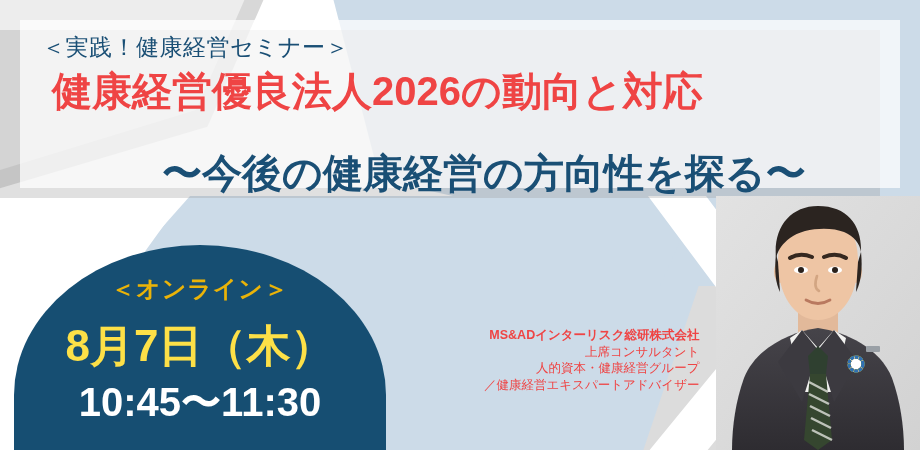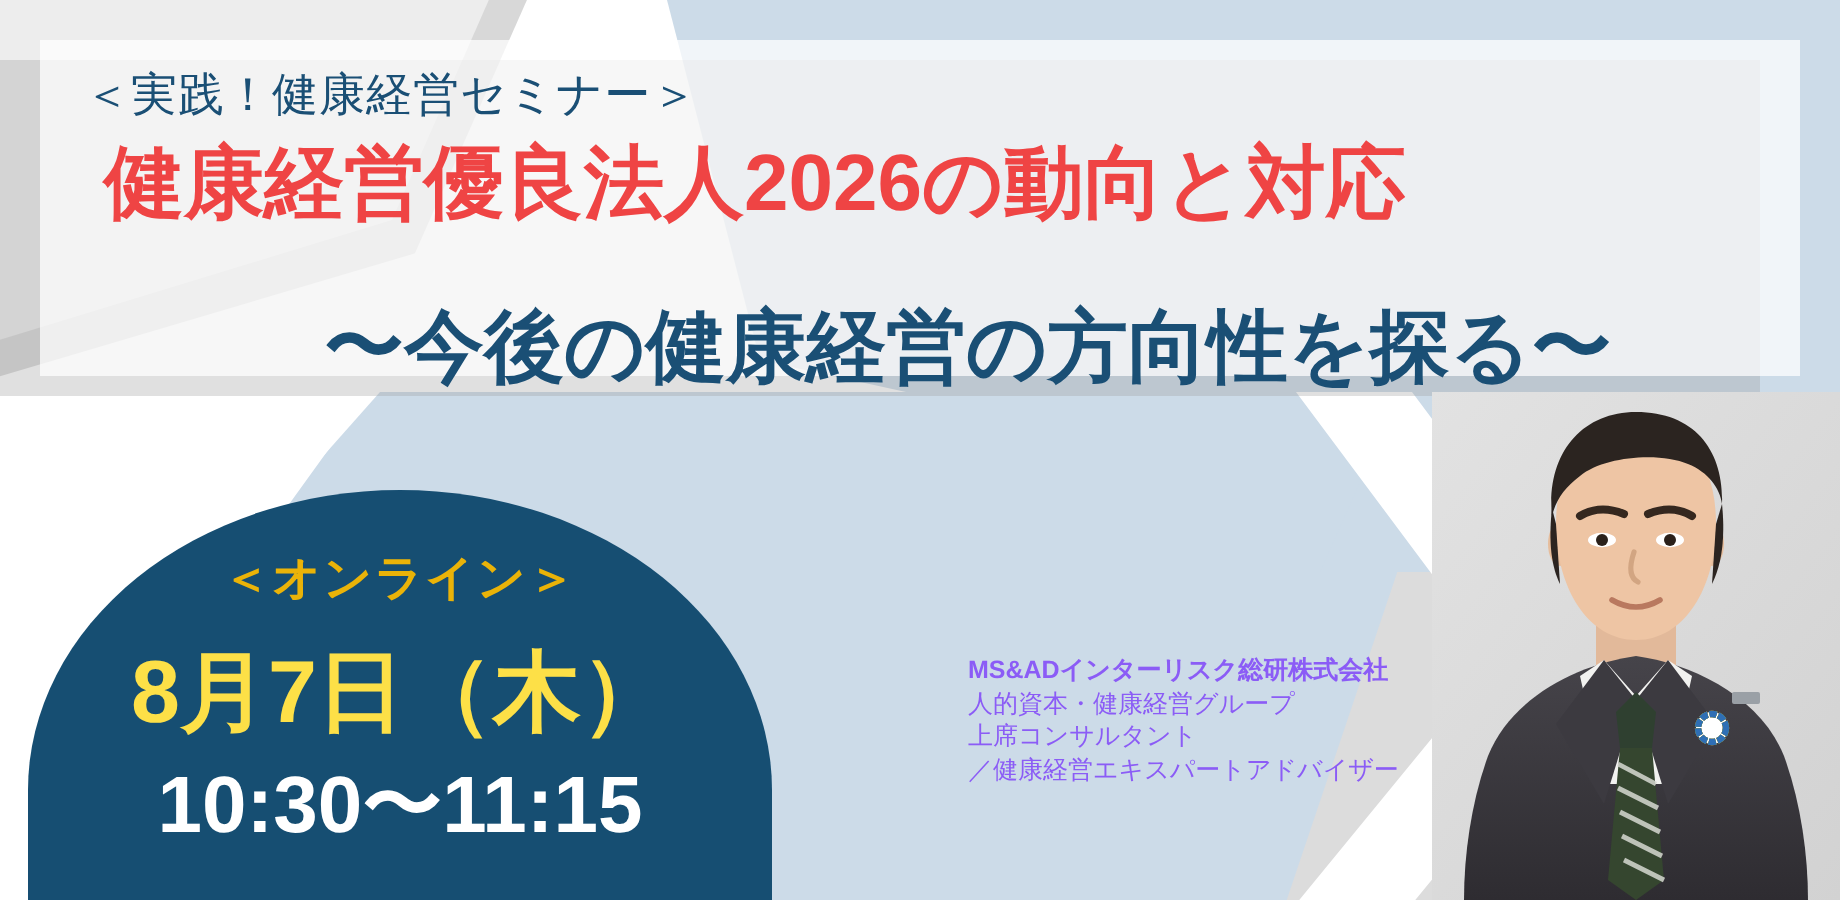--- a/index.html
+++ b/index.html
@@ -62,21 +62,21 @@
     color:#fde047;font-size:44px;font-weight:bold;
   }
   .time-line{
     position:absolute;left:0;top:130px;width:372px;text-align:center;
     color:#ffffff;font-size:40px;font-weight:bold;
   }
 
   
   #speaker-info{
     position:absolute;left:484px;top:327px;z-index:6;
-    color:#8b5cf6;line-height:1.33;
+    color:#ef4444;line-height:1.33;text-align:right;
   }
   #speaker-info .org{font-size:12.5px;font-weight:bold;white-space:nowrap;}
   #speaker-info .ln{font-size:12.5px;font-weight:normal;white-space:nowrap;}
 
   
   #photo{
     position:absolute;left:716px;top:196px;width:204px;height:254px;
     z-index:7;
   }
 </style>
@@ -118,27 +118,27 @@
   <div id="title-panel"></div>
   <div id="title-inner">
     <div class="kicker">＜実践！健康経営セミナー＞</div>
     <div class="t-line1">健康経営優良法人2026の動向と対応</div>
     <div class="t-line2">〜今後の健康経営の方向性を探る〜</div>
   </div>
 
   <div id="date-badge">
     <div class="online-tag">＜オンライン＞</div>
     <div class="date-line">8月7日（木）</div>
-    <div class="time-line">10:30〜11:15</div>
+    <div class="time-line">10:45〜11:30</div>
   </div>
 
   <div id="speaker-info">
     <div class="org">MS&amp;ADインターリスク総研株式会社</div>
+    <div class="ln">上席コンサルタント</div>
     <div class="ln">人的資本・健康経営グループ</div>
-    <div class="ln">上席コンサルタント</div>
     <div class="ln">／健康経営エキスパートアドバイザー</div>
   </div>
 
   <svg id="photo" viewBox="0 0 204 254" preserveAspectRatio="none">
     <defs>
       <clipPath id="photoClip">
           <rect x="0" y="0" width="204" height="254"></rect>
         </clipPath>
       <linearGradient id="suitGrad" x1="0" y1="0" x2="0" y2="1">
         <stop offset="0%" stop-color="#46444a"></stop>

